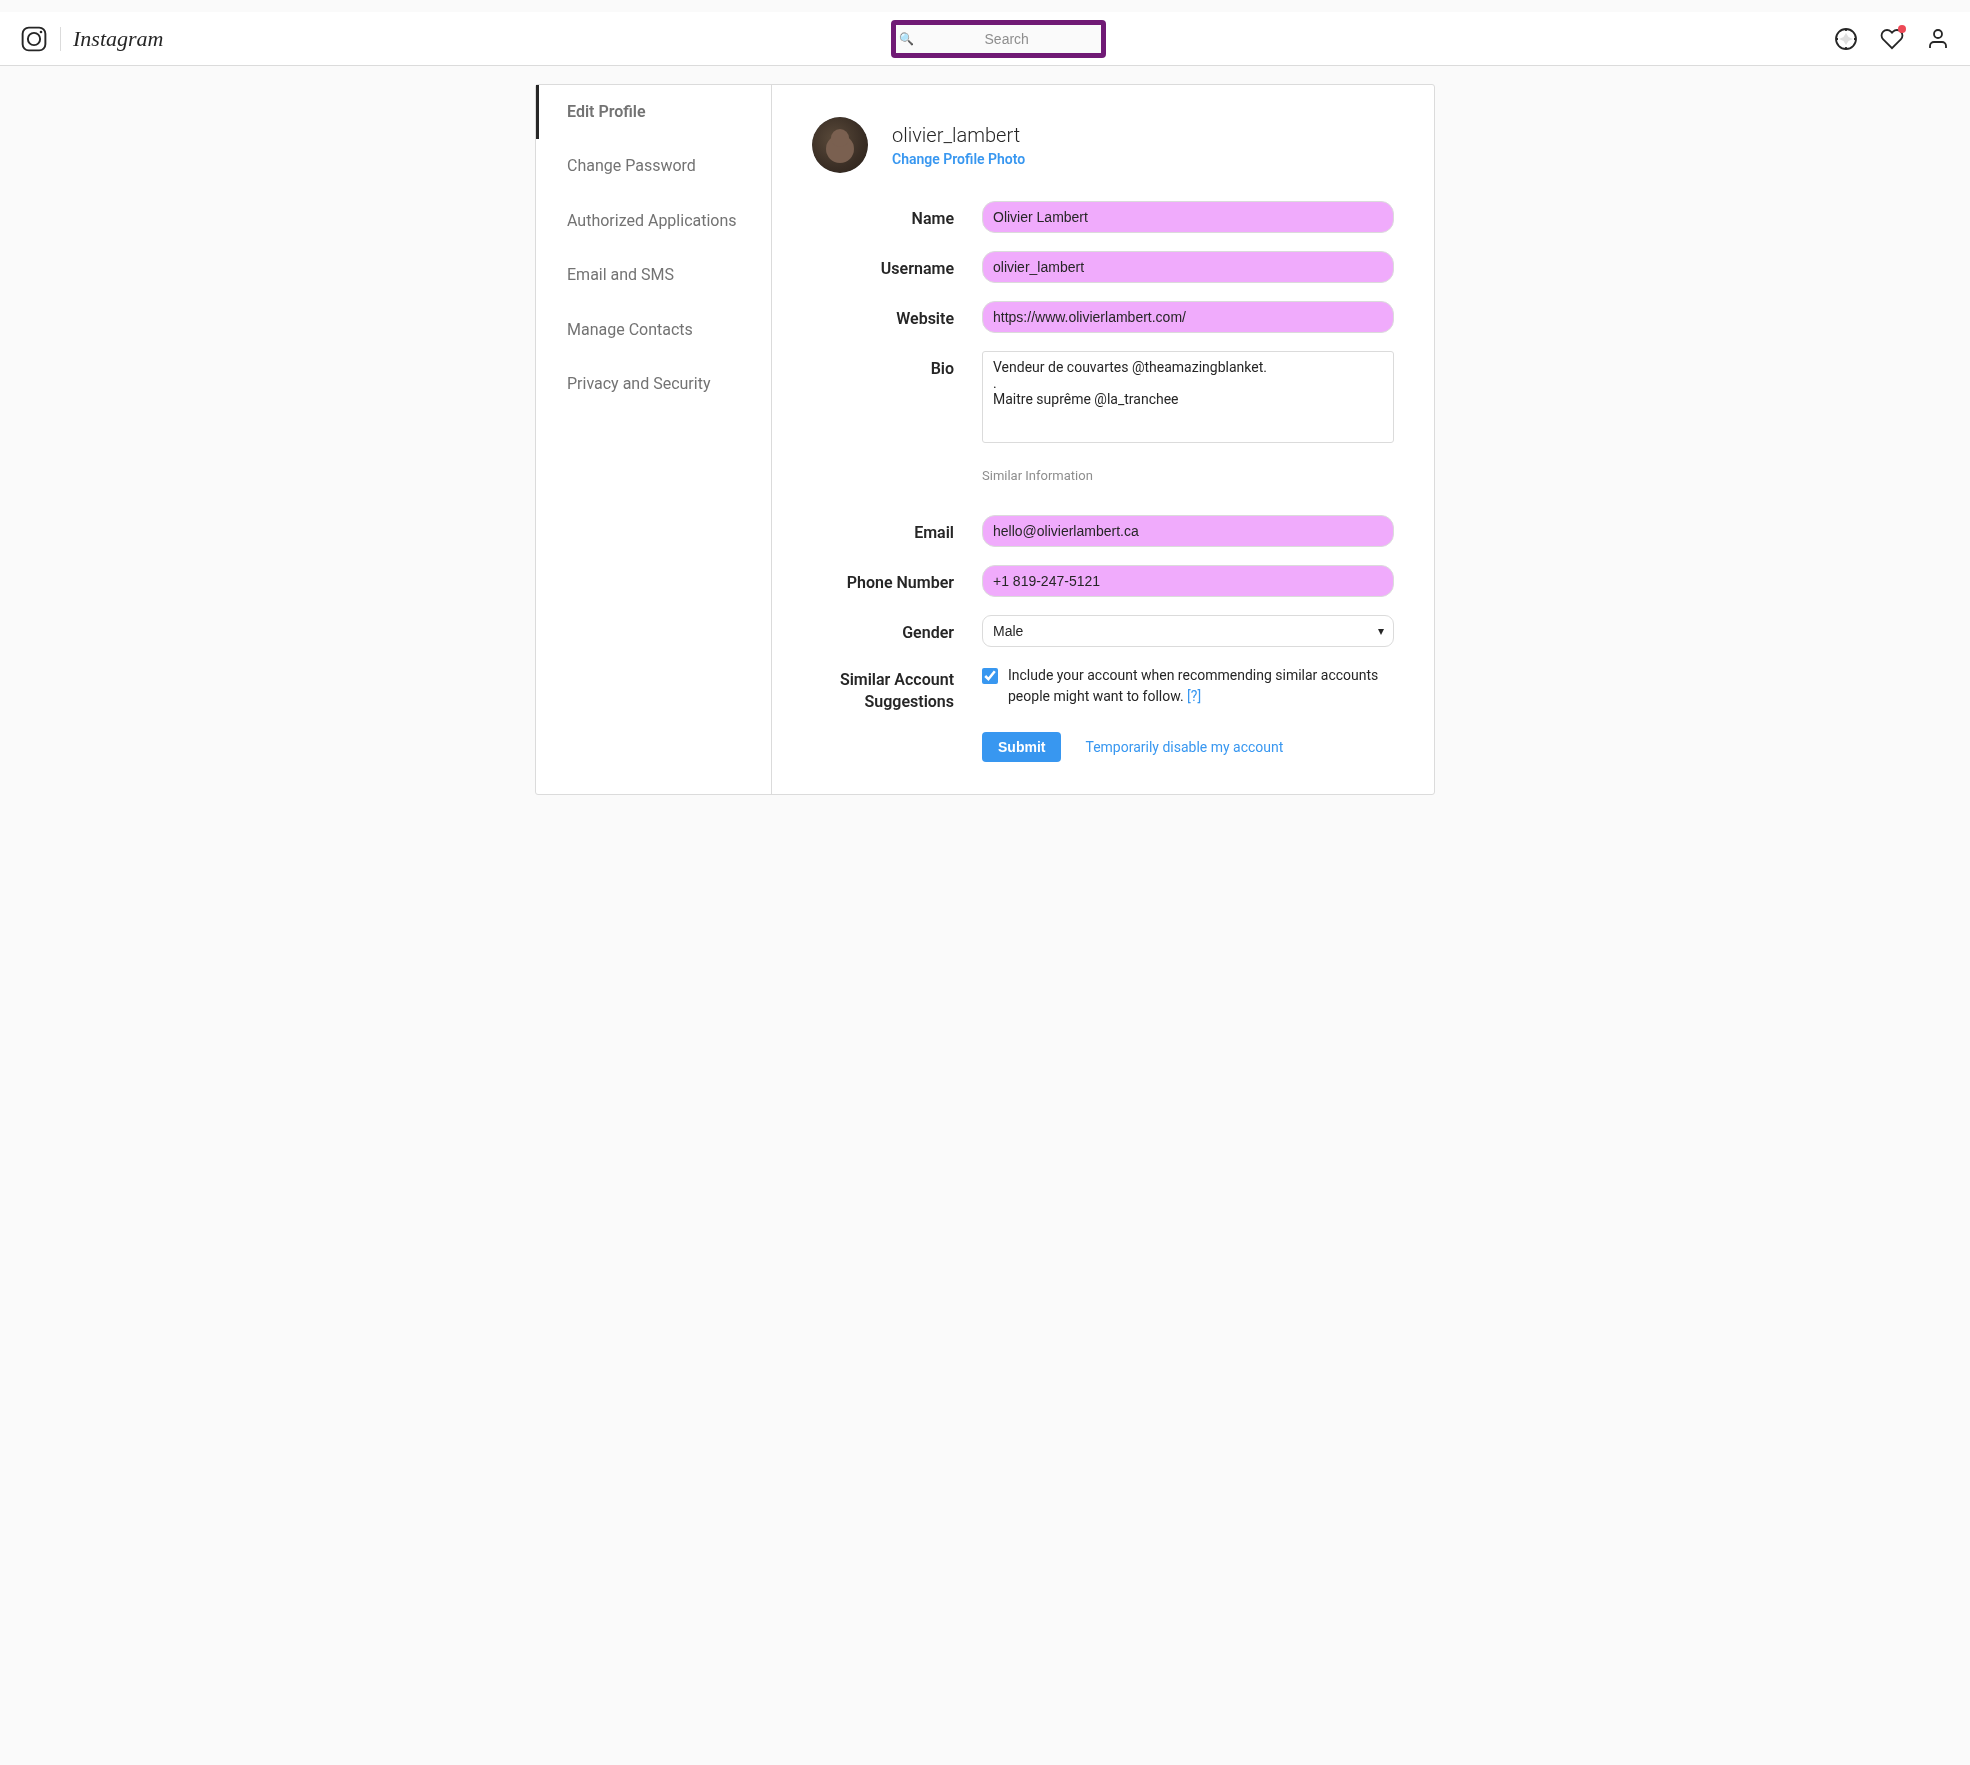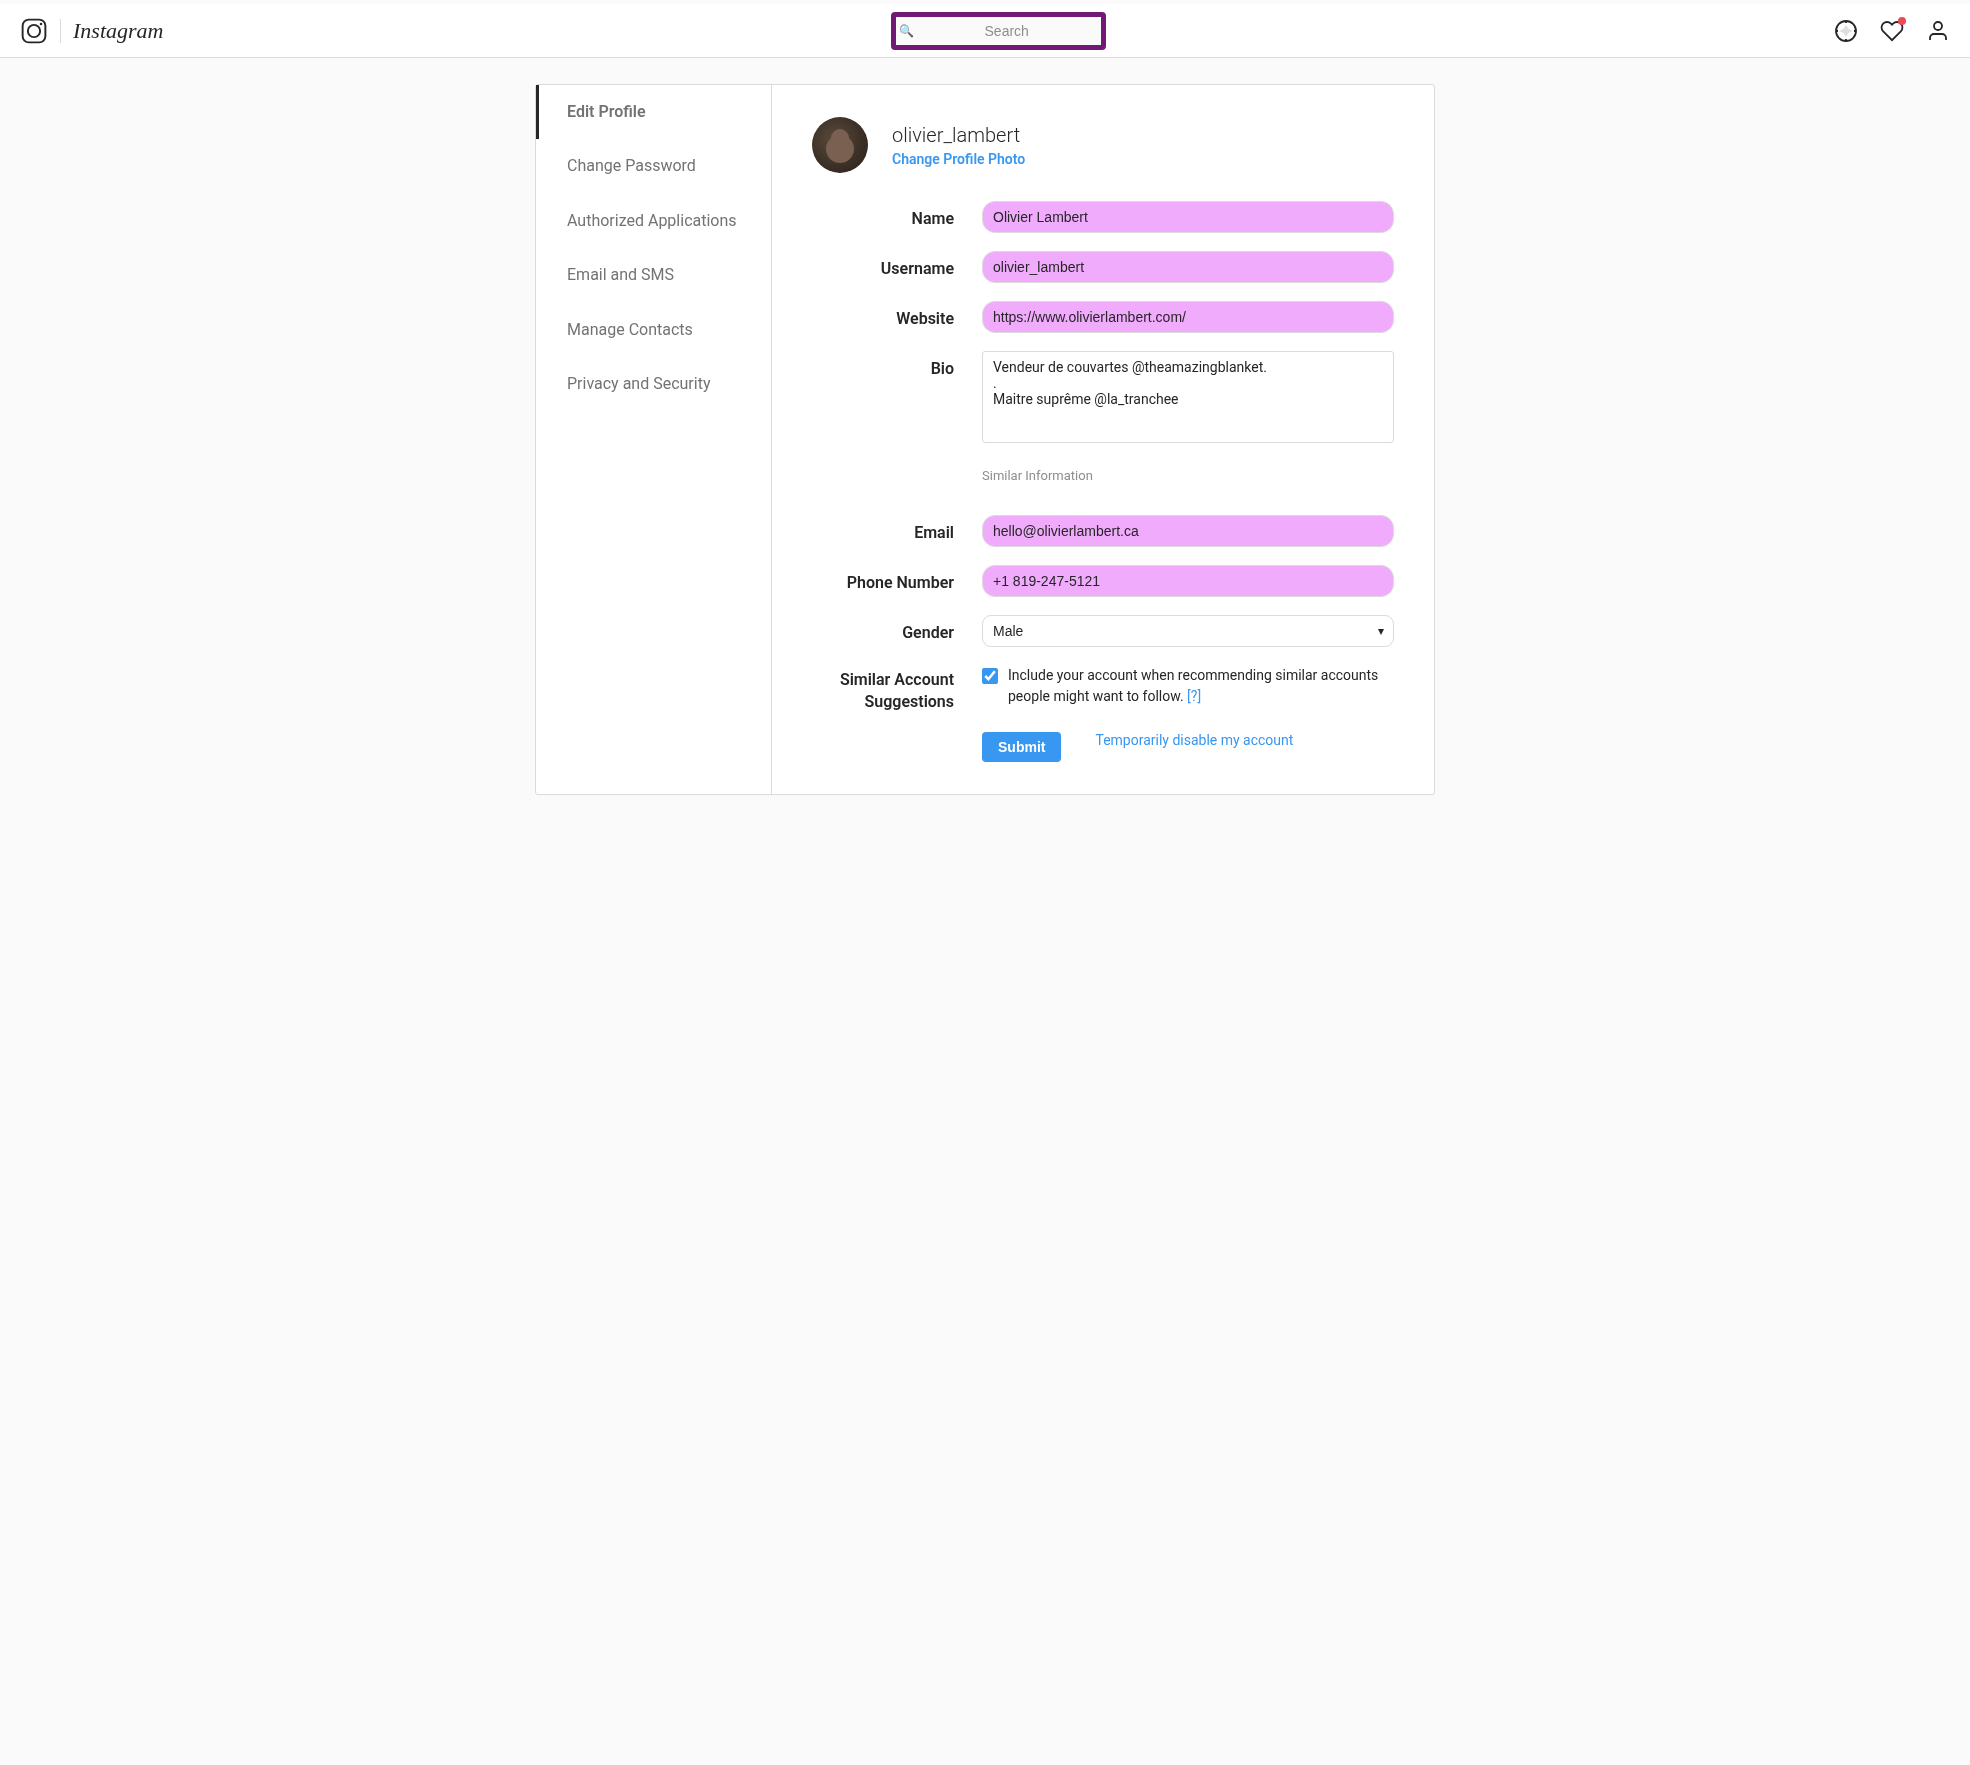--- a/index.html
+++ b/index.html
@@ -13,21 +13,21 @@
     
     .header {
       background: #fff;
       border-bottom: 1px solid #dbdbdb;
       height: 54px;
       display: flex;
       align-items: center;
       justify-content: space-between;
       padding: 0 20px;
       position: sticky;
-      top: 4px;
+      top: 12px;
       z-index: 100;
     }
     .header-left {
       display: flex;
       align-items: center;
       gap: 12px;
     }
     .header-logo-icon {
       width: 28px;
       height: 28px;
@@ -310,22 +310,22 @@
       line-height: 1.5;
     }
     .suggestions-help {
       color: #3897f0;
       cursor: pointer;
     }
 
     
     .actions-row {
       display: flex;
-      align-items: flex-start;
-      gap: 34px;
+      align-items: center;
+      gap: 24px;
       margin-top: 8px;
       padding-left: 170px;
     }
     .submit-btn {
       background: #3897f0;
       color: #fff;
       border: none;
       border-radius: 4px;
       padding: 7px 16px;
       font-size: 14px;

